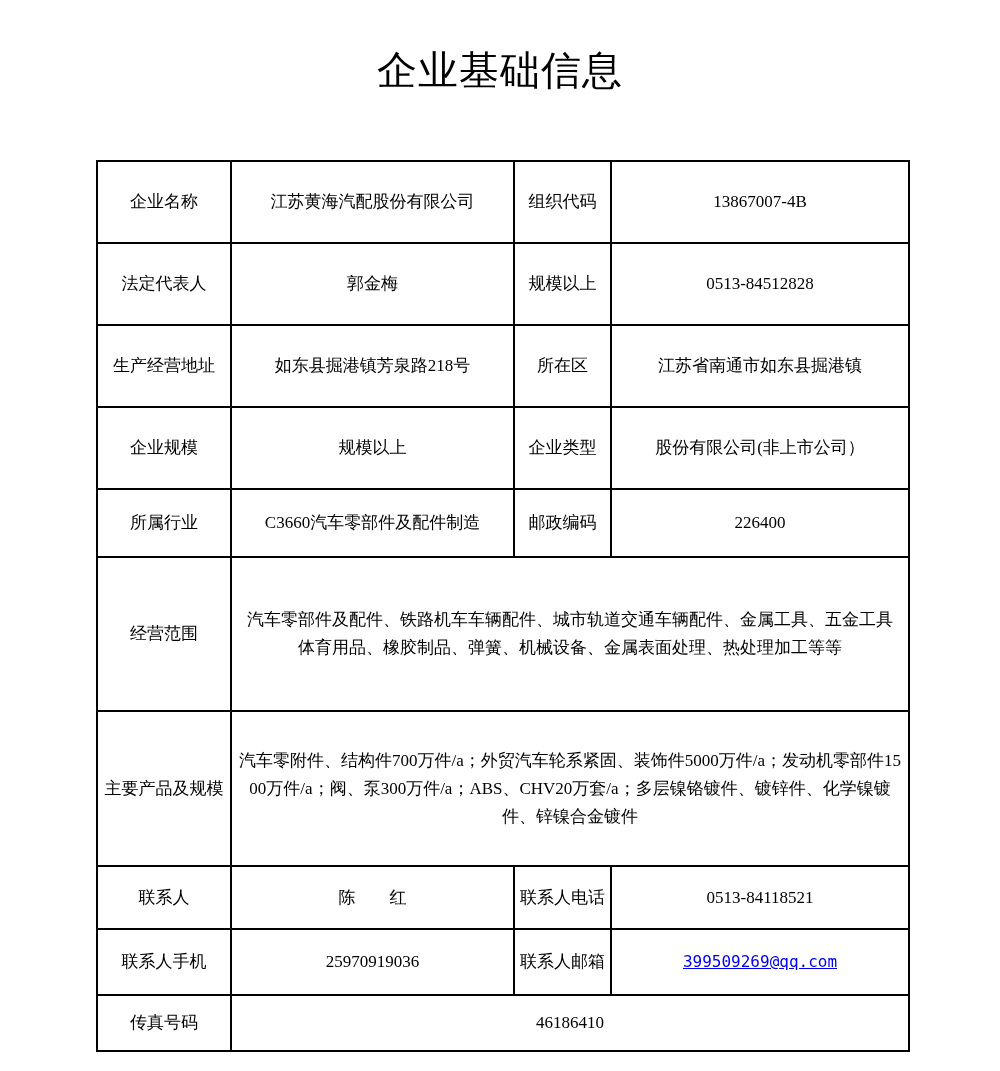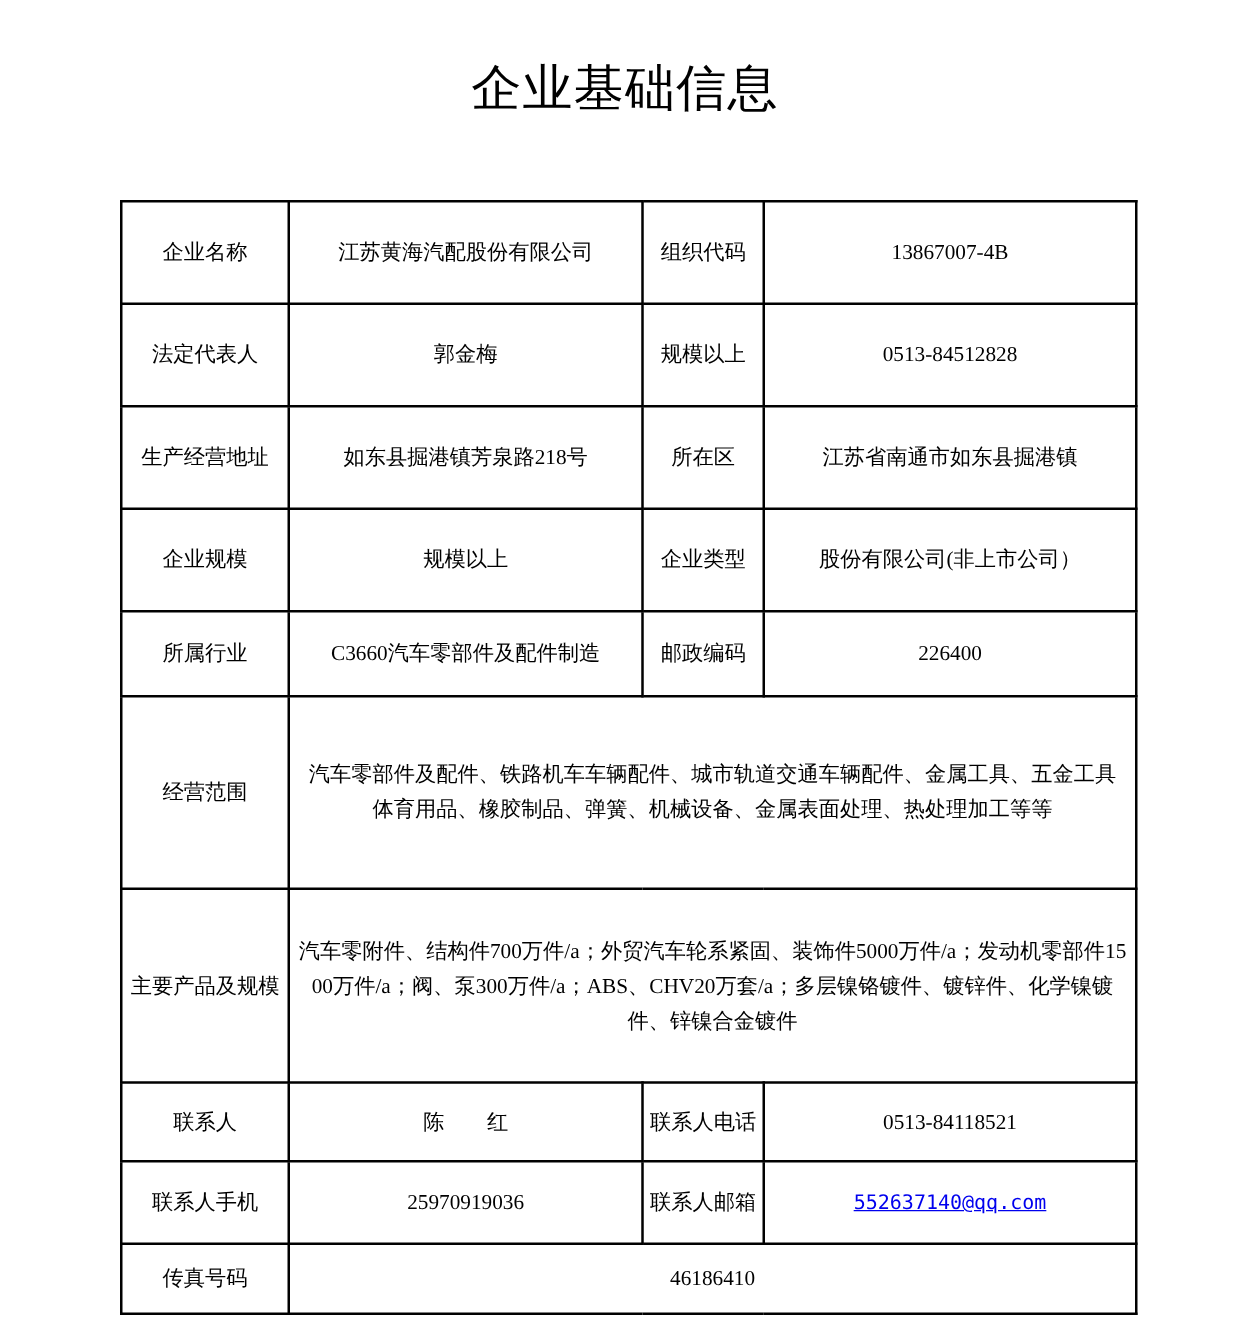--- a/index.html
+++ b/index.html
@@ -128,21 +128,21 @@
         <td>联系人</td>
         <td>陈　　红</td>
         <td>联系人电话</td>
         <td>0513-84118521</td>
       </tr>
       <tr class="r-9">
         <td>联系人手机</td>
         <td>25970919036</td>
         <td>联系人邮箱</td>
         <td>
-          <a class="email-link" href="#" style="color: rgb(0, 0, 238);">552637140@qq.com</a>
+          <a class="email-link" href="#" style="color: rgb(0, 0, 238);">399509269@qq.com</a>
         </td>
       </tr>
       <tr class="r-10">
         <td>传真号码</td>
         <td colspan="3">46186410</td>
       </tr>
     </tbody>
   </table>
 
 </div>

